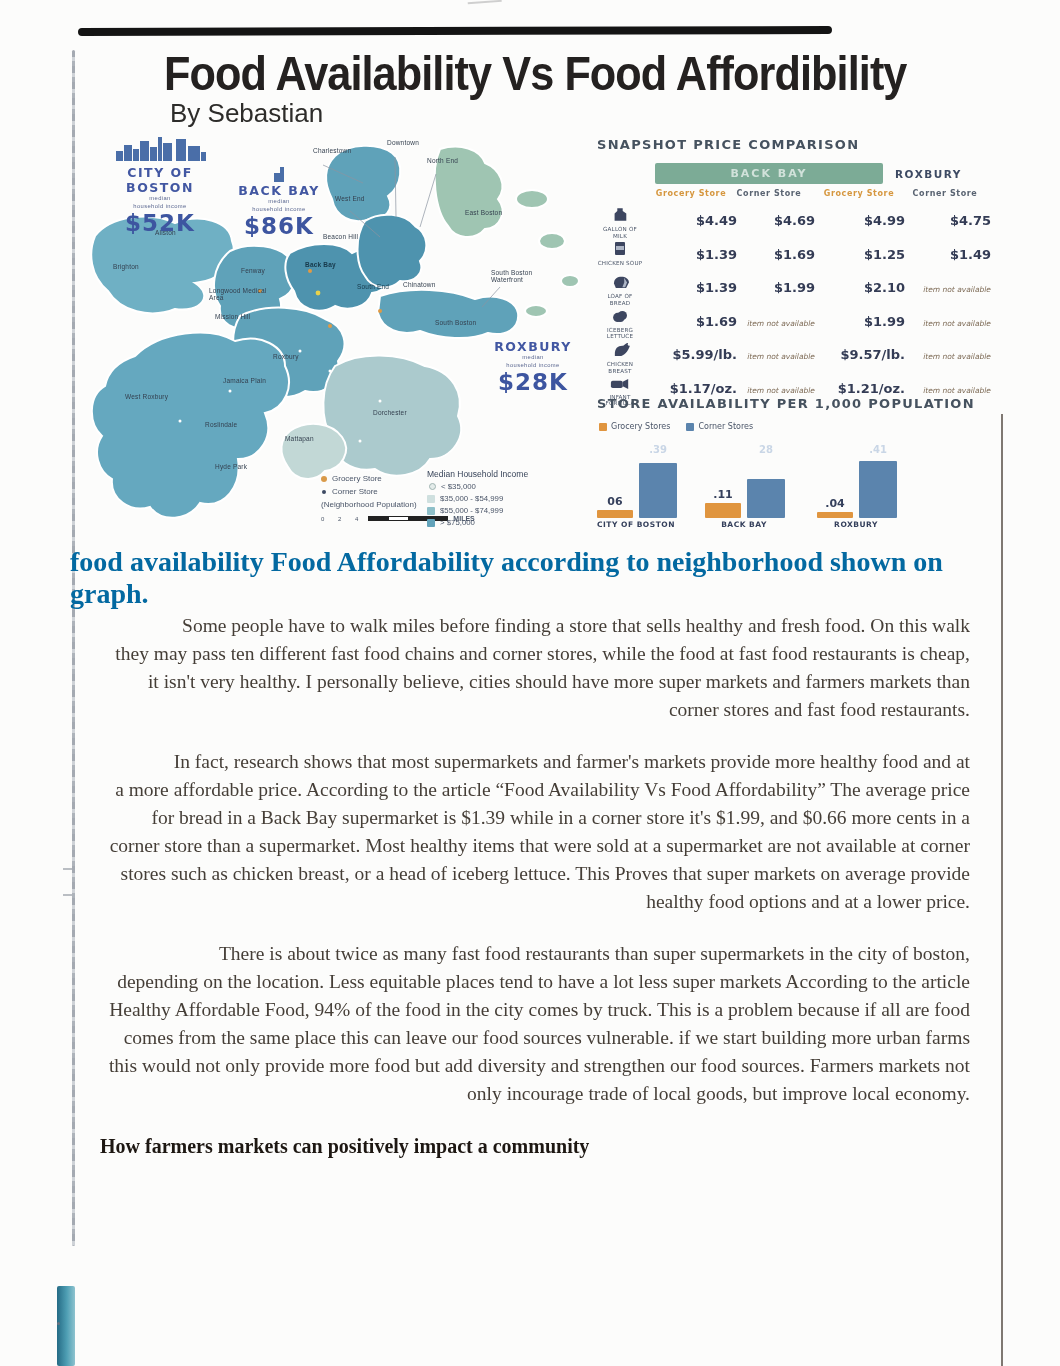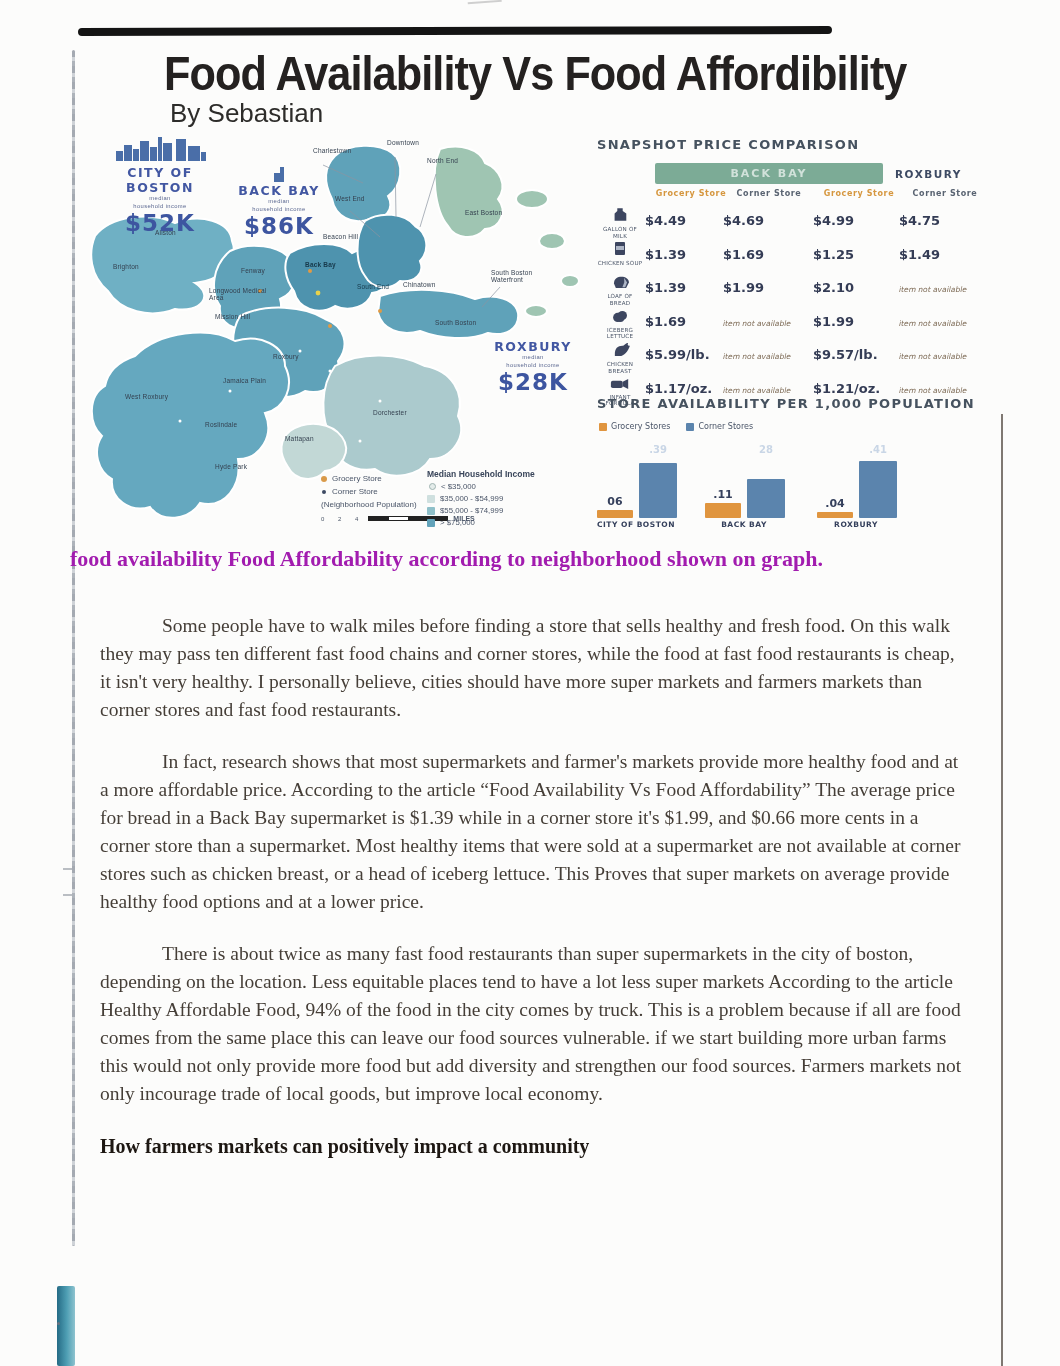--- a/index.html
+++ b/index.html
@@ -42,21 +42,21 @@
   .bb-icon{display:block;margin:0 auto 1px;}
   .map-legend-left{position:absolute;left:246px;top:341px;font-size:8px;color:#4a5568;}
   .map-legend-left .lrow{display:flex;align-items:center;margin-bottom:4px;}
   .ldot{width:6px;height:6px;border-radius:50%;background:#d99a4a;margin-right:5px;}
   .ldot.small{width:4px;height:4px;background:#3d4a63;margin-left:1px;margin-right:6px;}
   .scalebar{display:flex;align-items:center;margin-top:6px;}
   .sbar{width:78px;height:3px;background:linear-gradient(90deg,#222 0 25%,#fff 25% 50%,#222 50% 100%);
         border:1px solid #222;margin-right:5px;}
   .sticks{font-size:6px;color:#4a5568;margin-right:4px;letter-spacing:6px;}
   .map-legend-right{position:absolute;left:352px;top:336px;font-size:7.8px;color:#4a5568;}
-  .map-legend-right .ltitle{font-weight:700;font-size:8.5px;color:#39455a;margin-bottom:3px;}
+  .map-legend-right .ltitle{font-weight:400;font-size:8.5px;color:#39455a;margin-bottom:3px;}
   .map-legend-right .lrow{display:flex;align-items:center;margin-bottom:3px;}
   .sw{width:8px;height:8px;margin-right:5px;border-radius:1px;}
   .sw.c1{width:5px;height:5px;border-radius:50%;background:#e4ecea;border:1px solid #9fb3b1;margin-left:2px;}
   .sw.c2{background:#cfe0df;}
   .sw.c3{background:#8fc0c9;}
   .sw.c4{background:#62a3ba;}
 
   
   .pt{position:absolute;left:520px;top:0;width:405px;height:276px;font-family:"DejaVu Sans",sans-serif;}
   .pt-title{position:absolute;left:2px;top:4px;}
@@ -64,21 +64,21 @@
           display:flex;align-items:center;justify-content:center;}
   .banner span{color:rgba(255,255,255,.65);font-weight:700;font-size:11px;letter-spacing:2px;}
   .rox-head{position:absolute;left:300px;top:35px;font-weight:700;font-size:10.5px;letter-spacing:1.5px;color:#3d4a63;}
   .colh{position:absolute;top:56px;width:92px;text-align:center;font-size:8px;letter-spacing:.6px;font-weight:700;}
   .colh.grocery{color:#d6973f;}
   .colh.corner{color:#5a6472;}
   .pt-rows{position:absolute;left:0;top:74px;width:405px;}
   .pt-row{position:relative;height:33.5px;}
   .pt-item{position:absolute;left:2px;top:0;width:46px;text-align:center;}
   .pt-item .ilabel{font-size:5.6px;color:#4a5568;letter-spacing:.2px;line-height:1.2;width:46px;}
-  .pt-cell{position:absolute;top:6px;width:92px;text-align:left;font-weight:700;font-size:13px;color:#343c55;}
+  .pt-cell{position:absolute;top:6px;width:92px;text-align:right;font-weight:700;font-size:13px;color:#343c55;}
   .pt-cell.na{font-weight:400;font-style:italic;font-size:7.5px;color:#7d6a55;top:11px;}
   .c0{left:50px;} .c1{left:128px;} .c2{left:218px;} .c3{left:304px;}
 
   
   .chart{position:absolute;left:520px;top:263px;width:400px;height:136px;font-family:"DejaVu Sans",sans-serif;}
   .ch-title{position:absolute;left:2px;top:0;}
   .ch-legend{position:absolute;left:4px;top:26px;display:flex;align-items:center;font-size:8px;color:#4a5568;}
   .ch-legend .sq{width:8px;height:8px;margin-right:4px;border-radius:1px;}
   .ch-legend .item{display:flex;align-items:center;margin-right:16px;}
   .bars{position:absolute;left:0;top:44px;width:330px;height:78px;}
@@ -88,24 +88,24 @@
   .bar.orange{left:0;width:36px;background:#e0953f;}
   .bar.blue{left:42px;width:38px;background:#5b84ad;}
   .oval{position:absolute;left:0;width:36px;text-align:center;font-weight:700;font-size:11px;color:#35405c;}
   .bval{position:absolute;left:42px;width:38px;top:4px;text-align:center;font-weight:700;font-size:10px;color:#c9d6e6;}
   .xlab{position:absolute;top:124px;font-weight:700;font-size:7.5px;letter-spacing:.5px;color:#35405c;
         width:90px;text-align:center;}
   .x0{left:-4px;} .x1{left:104px;} .x2{left:216px;}
 
   
   .caption{position:absolute;left:70px;top:546px;width:910px;font-family:"Liberation Serif",serif;
-           font-weight:700;font-size:22px;color:#a21caf;}
+           font-weight:700;font-size:28px;color:#0369a1;}
   .article{position:absolute;left:100px;top:612px;width:870px;font-family:"Liberation Serif",serif;
            font-size:19.5px;line-height:28px;color:#453e37;}
-  .article p{margin:0 0 24px;}
+  .article p{margin:0 0 24px;text-align:right;}
   .article p.indent{text-indent:62px;}
   .article h2{font-size:20px;margin:4px 0 28px;color:#1d1712;font-family:"Liberation Serif",serif;}
 </style>
 </head>
 <body>
 
 <div class="page">
 
   <div class="top-bar"></div>
   <div class="top-smudge"></div>

